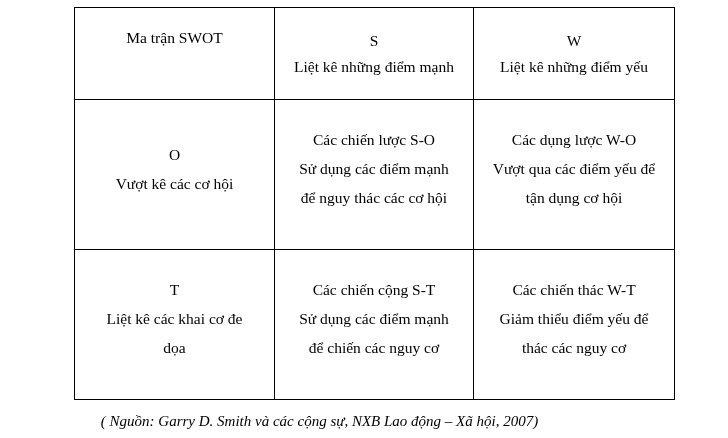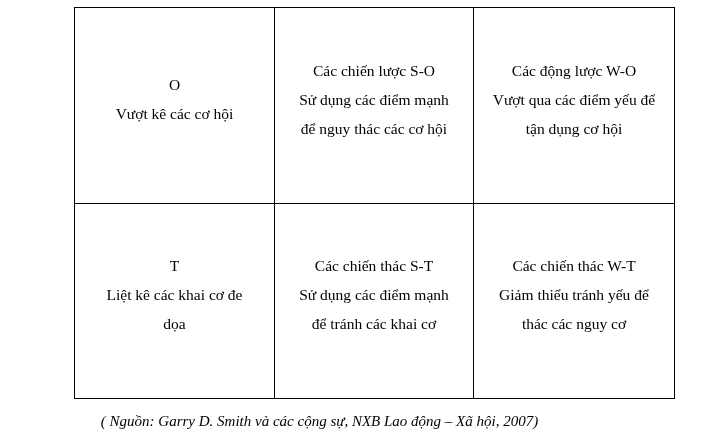--- a/index.html
+++ b/index.html
@@ -57,61 +57,74 @@
 </head>
 <body>
 
 <table class="matrix">
   <colgroup>
     <col class="c1">
       <col class="c2">
       <col class="c3">
   </colgroup>
   <tbody>
+      <tr class="r1">
+    <td class="header-corner">
+      <span class="line">Ma trận SWOT</span>
+    </td>
+    <td class="header-cell">
+      <span class="line top">S</span>
+      <span class="line sub">Liệt kê những điểm mạnh</span>
+    </td>
+    <td class="header-cell">
+      <span class="line top">W</span>
+      <span class="line sub">Liệt kê những điểm yếu</span>
+    </td>
+  </tr>
   <tr class="r2">
     <td>
       <div class="cell-shift">
         <span class="line">O</span>
         <span class="line">Vượt kê các cơ hội</span>
       </div>
     </td>
     <td>
       <div class="cell-shift">
         <span class="line">Các chiến lược S-O</span>
         <span class="line">Sử dụng các điểm mạnh</span>
         <span class="line">để nguy thác các cơ hội</span>
       </div>
     </td>
     <td>
       <div class="cell-shift">
-        <span class="line">Các động lược W-O</span>
+        <span class="line">Các dụng lược W-O</span>
         <span class="line">Vượt qua các điểm yếu để</span>
         <span class="line">tận dụng cơ hội</span>
       </div>
     </td>
   </tr>
   <tr class="r3">
     <td>
       <div class="cell-shift">
         <span class="line">T</span>
         <span class="line">Liệt kê các khai cơ đe</span>
         <span class="line">dọa</span>
       </div>
     </td>
     <td>
       <div class="cell-shift">
-        <span class="line">Các chiến thác S-T</span>
+        <span class="line">Các chiến cộng S-T</span>
         <span class="line">Sử dụng các điểm mạnh</span>
-        <span class="line">để tránh các khai cơ</span>
+        <span class="line">để chiến các nguy cơ</span>
       </div>
     </td>
     <td>
       <div class="cell-shift">
         <span class="line">Các chiến thác W-T</span>
-        <span class="line">Giảm thiểu tránh yếu để</span>
+        <span class="line">Giảm thiểu điểm yếu để</span>
         <span class="line">thác các nguy cơ</span>
       </div>
     </td>
   </tr>
 </tbody>
   </table>
 
 <div class="source">( Nguồn: Garry D. Smith và các cộng sự, NXB Lao động – Xã hội, 2007)</div>
 
 </body></html>

